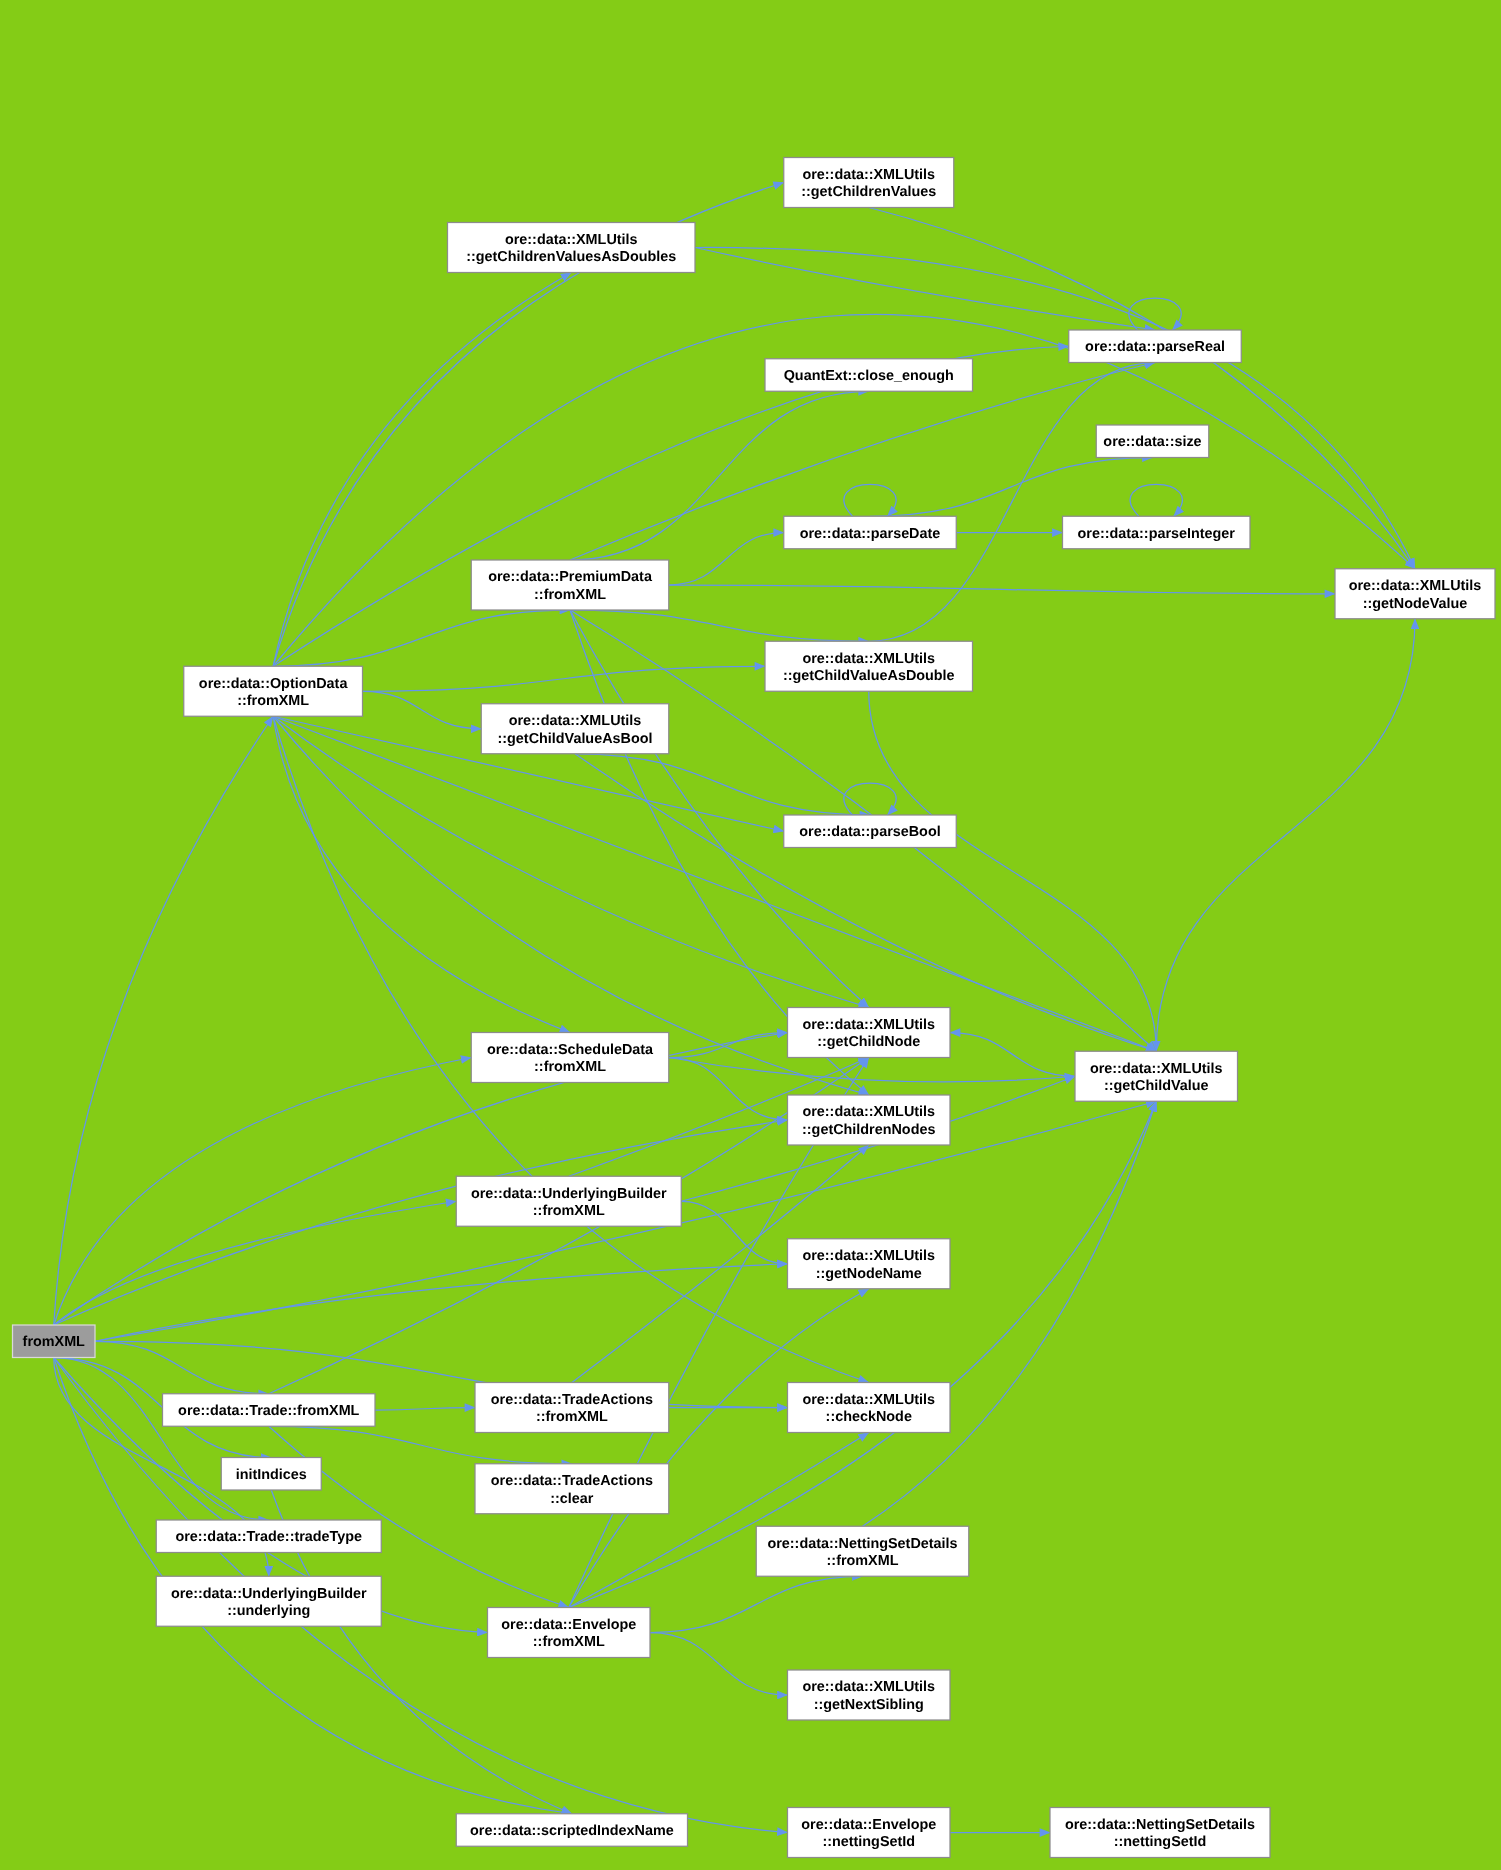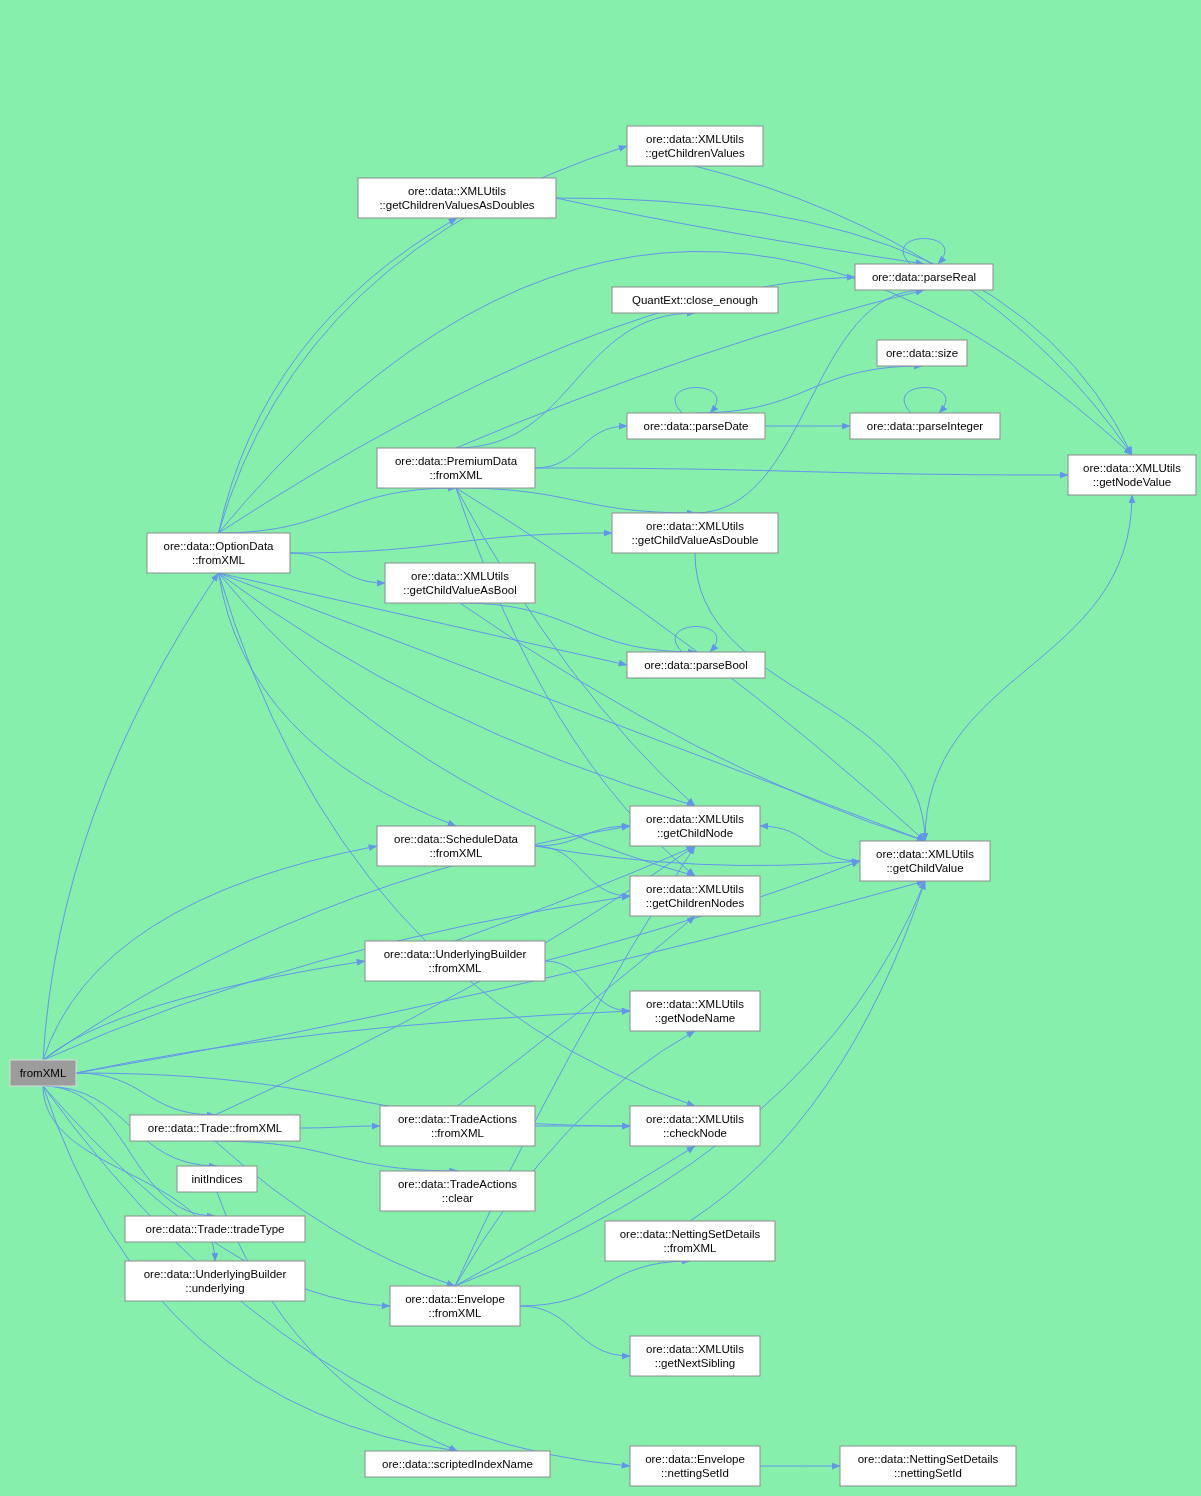--- a/index.html
+++ b/index.html
@@ -25,21 +25,21 @@
     stroke-width: 1;
   }
   svg rect.node-box {
     stroke-width: 1;
   }
   svg g.node { cursor: pointer; }
 </style>
 </head>
 <body style="background: rgb(0, 0, 0);">
 
-<div id="graph-wrap" style="background: #86efac;">
+<div id="graph-wrap" style="background: #84cc16; font-weight: bold;">
   <svg id="graph-svg" xmlns="http://www.w3.org/2000/svg" width="1201" height="1496" viewBox="0 0 1201 1496">
       <defs>
         <marker id="arrow" viewBox="0 0 10 8" refX="9.5" refY="4" markerWidth="9" markerHeight="7" orient="auto">
           <path d="M0,0 L10,4 L0,8 z" fill="#6495ED"></path>
         </marker>
       </defs>
       <g>
         <path class="edge" stroke="#6495ED" marker-end="url(#arrow)" d="M 43 1060 Q 58 810 218.5 573"></path>
         <path class="edge" stroke="#6495ED" marker-end="url(#arrow)" d="M 76 1073 C 145.5 1073, 145.5 1115, 215 1115"></path>
         <path class="edge" stroke="#6495ED" marker-end="url(#arrow)" d="M 43 1086 C 130 1086, 130 1166, 217 1166"></path>

